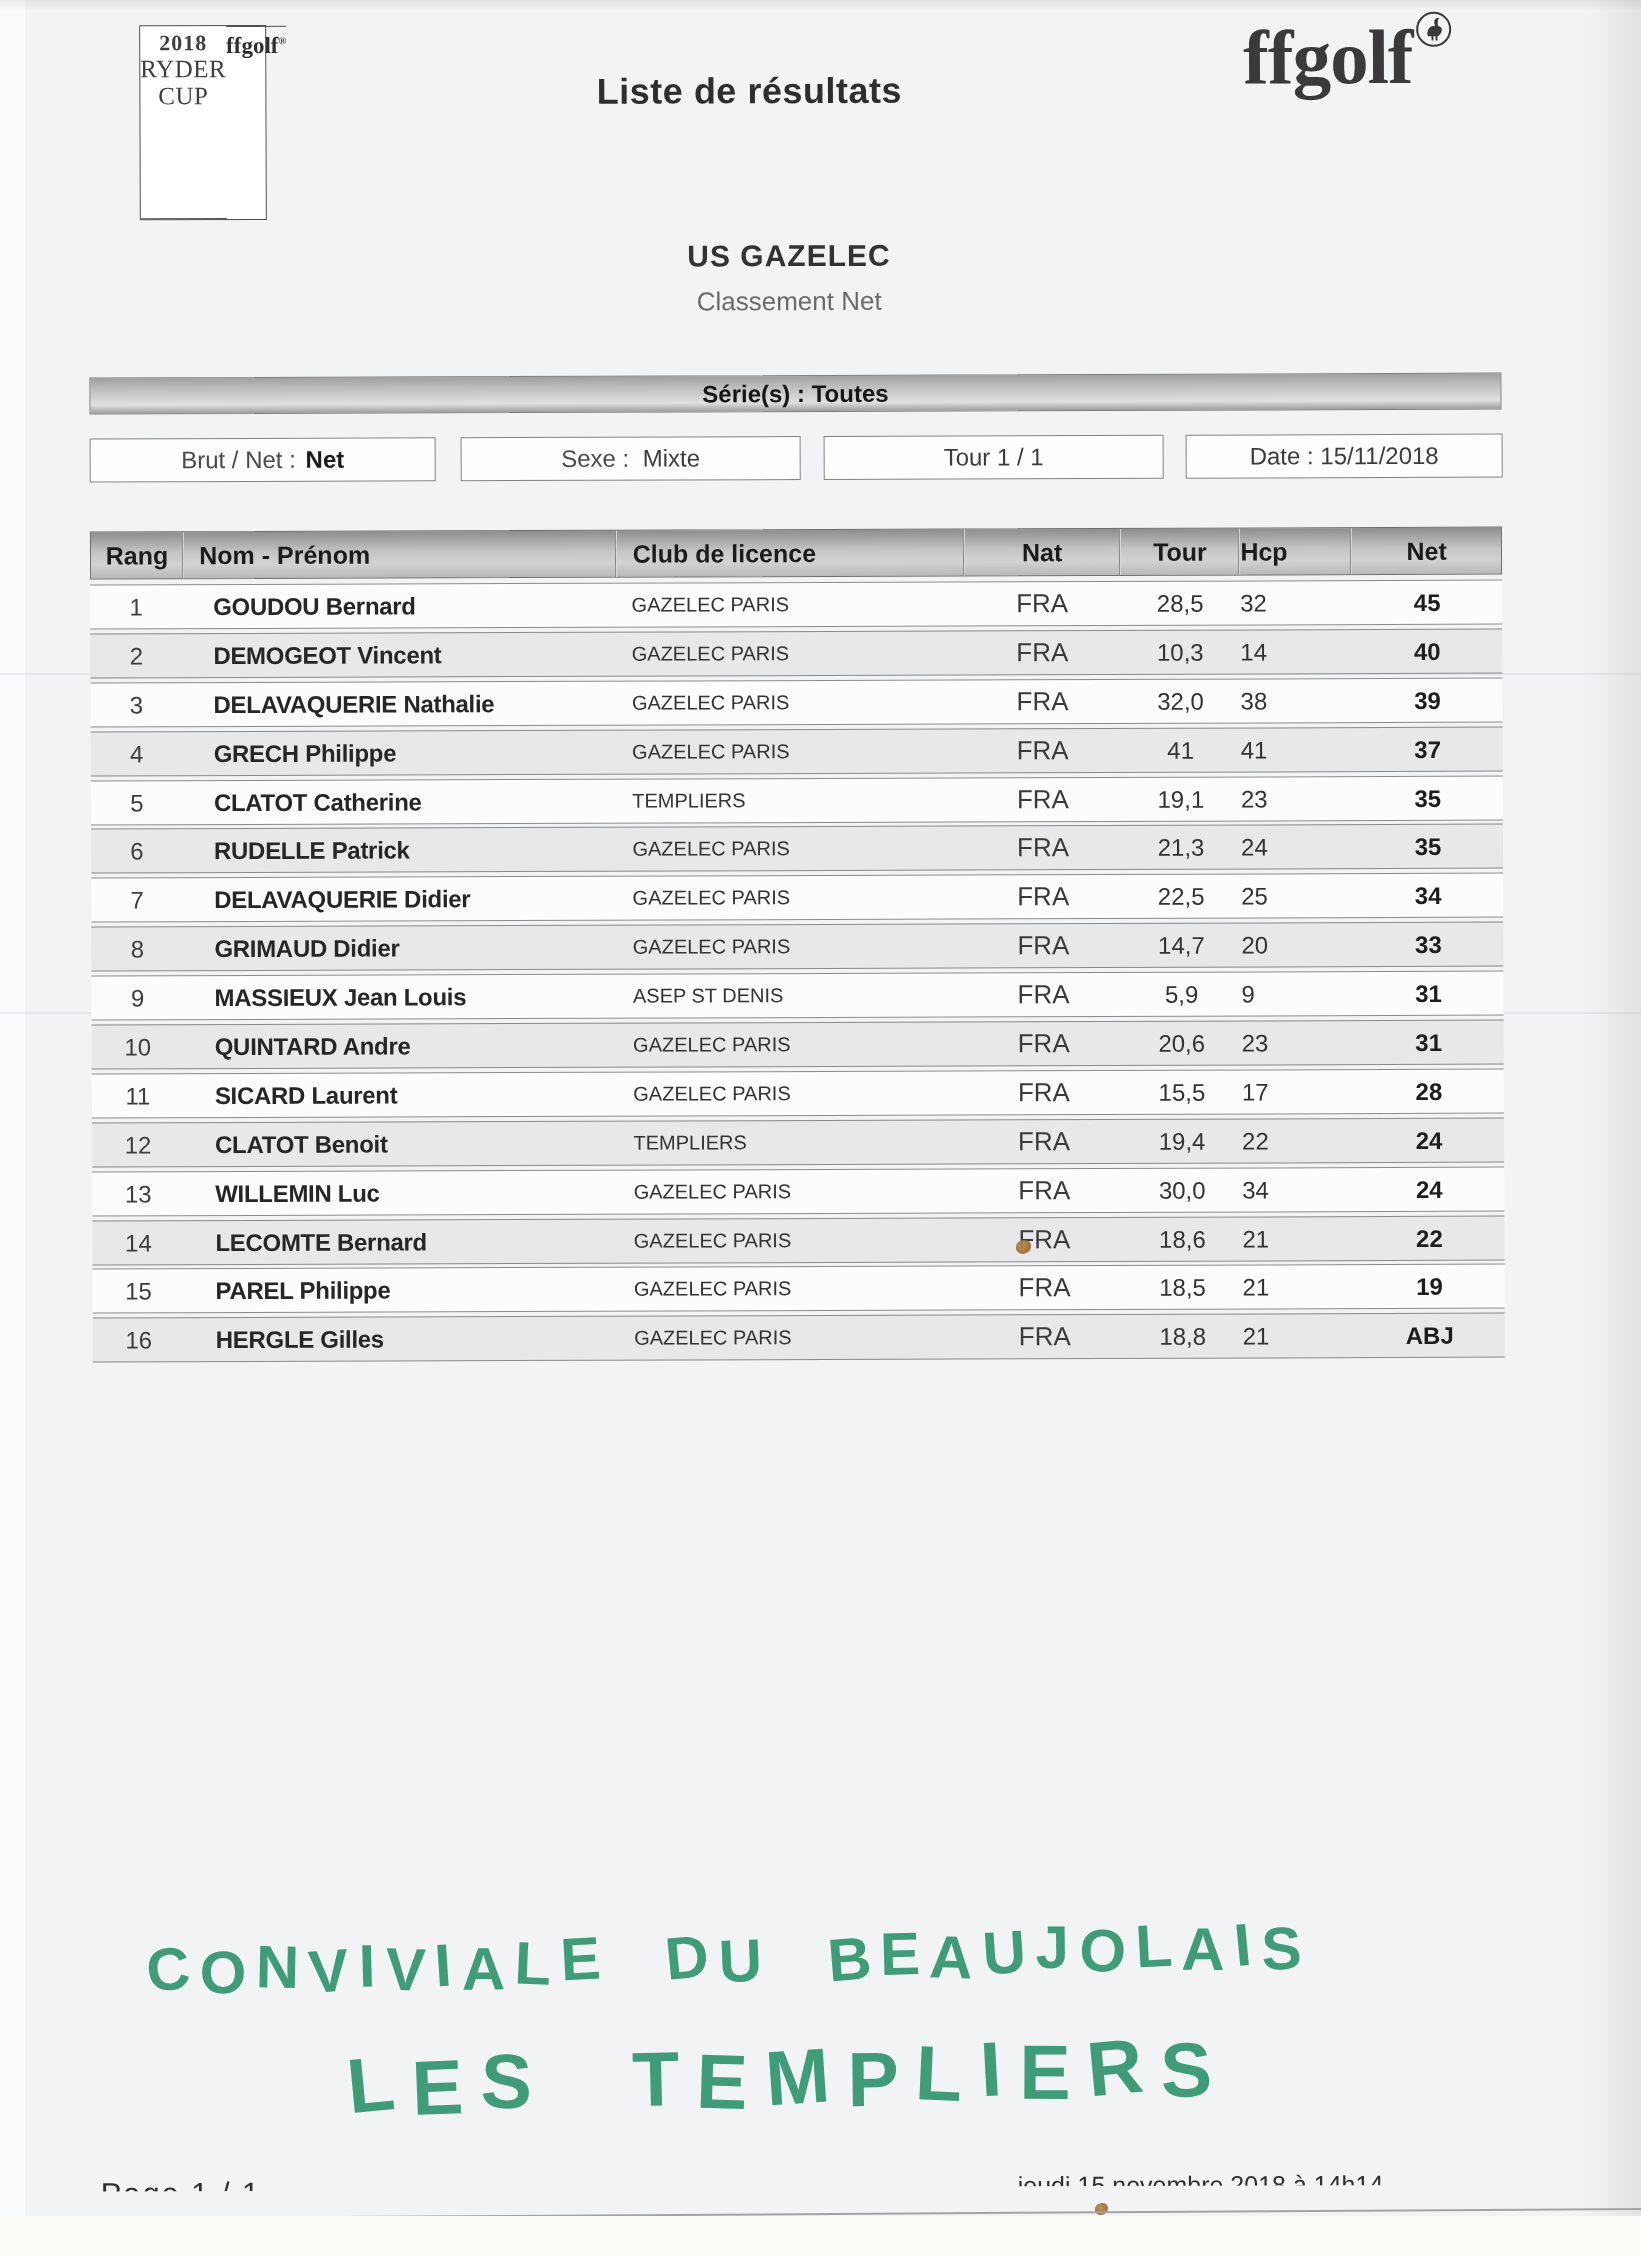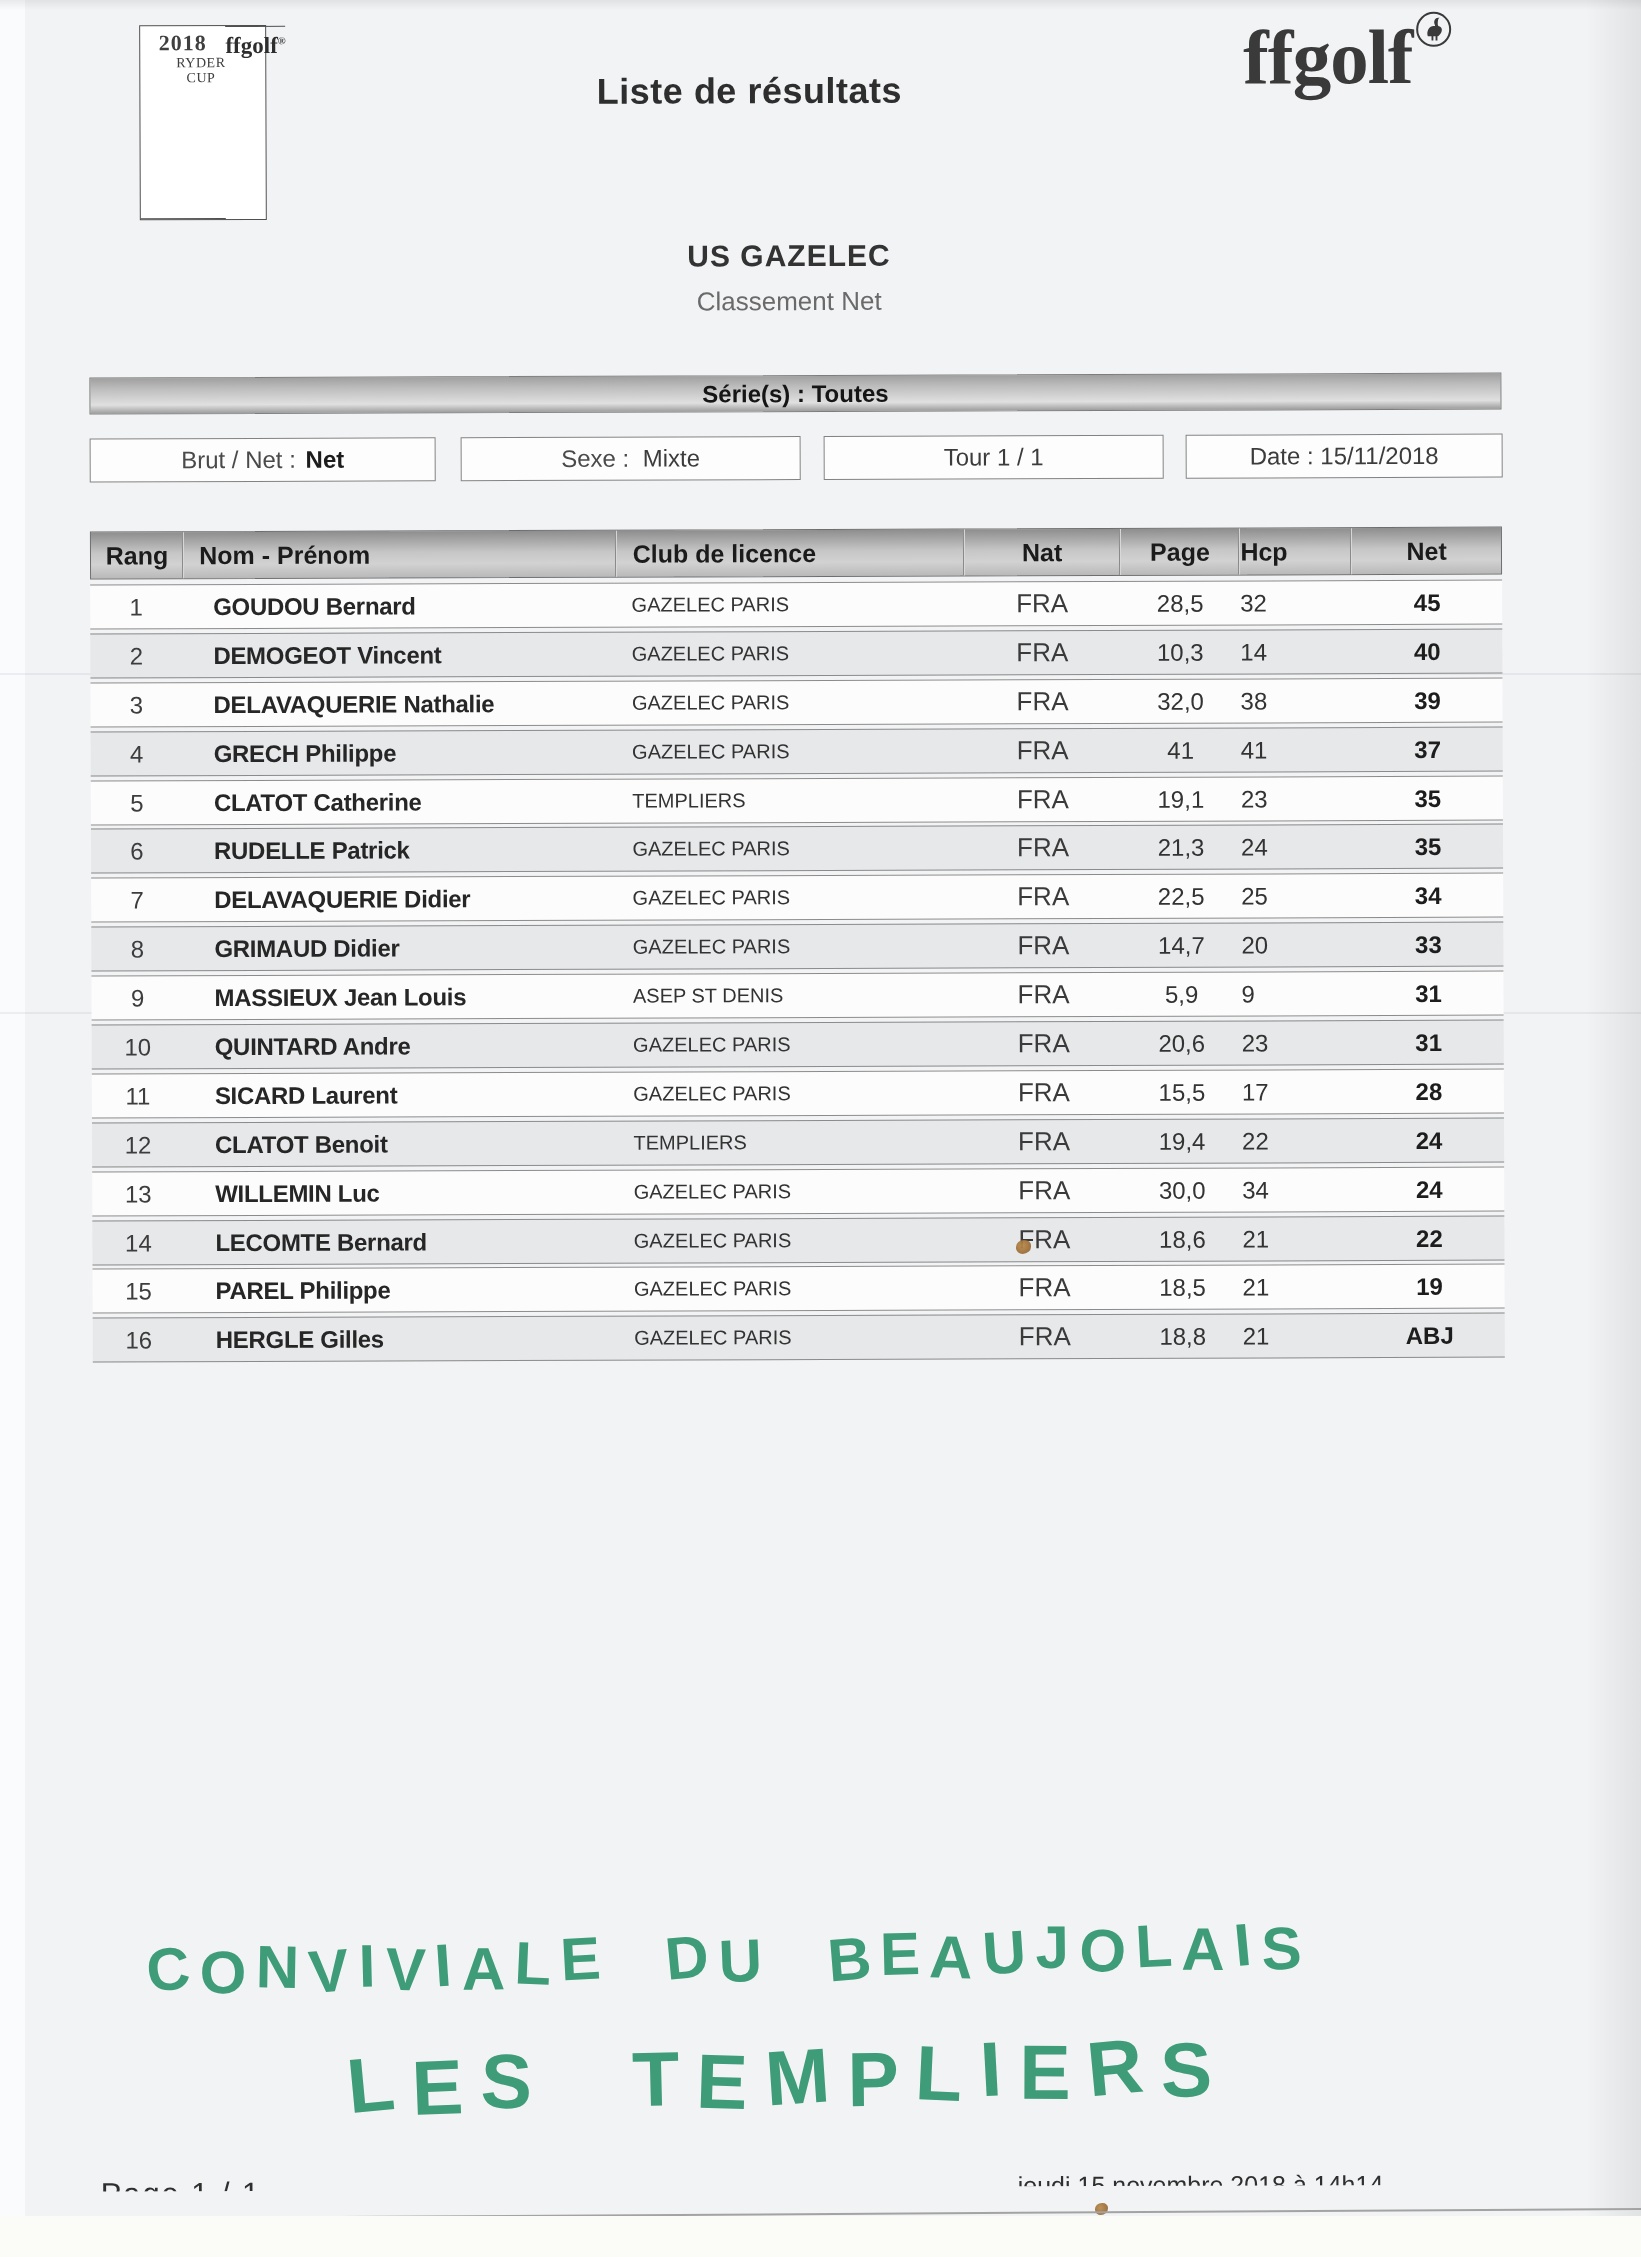--- a/index.html
+++ b/index.html
@@ -21,21 +21,21 @@
   .stain{position:absolute;border-radius:55% 42% 58% 46%;background:radial-gradient(circle at 40% 40%,#b9894a,#8a5a28);opacity:.92;}
   .stain.s1{left:1016px;top:1240px;width:15.4px;height:13.5px;}
   .stain.s2{left:1095px;top:2203px;width:12.6px;height:11.6px;}
 
   .content{position:absolute;inset:0;transform:rotate(-.2deg);}
 
   
   .logo-box{position:absolute;left:143px;top:23px;width:127px;height:195px;background:#fff;border:1.9px solid #4f4f4f;display:flex;flex-direction:row;box-sizing:border-box;}
   .logo-top{border-bottom:1.9px solid #4f4f4f;text-align:center;padding:4.8px 0 3.9px;font-family:"Liberation Serif",serif;color:#3f3f3f;line-height:1.08;}
   .logo-year{font-size:22px;font-weight:bold;letter-spacing:1px;}
-  .logo-event{font-size:14px;letter-spacing:0.5px;padding-left:36px;}
+  .logo-event{font-size:25px;letter-spacing:0.5px;}
   .logo-mid{flex:1;position:relative;overflow:hidden;background:#fff;}
   .logo-mid svg{width:100%;height:100%;display:block;}
   .logo-bottom{border-top:1.9px solid #4f4f4f;text-align:center;padding:5.8px 0 6.8px;font-family:"Liberation Serif",serif;font-size:23px;color:#2e2e2e;font-weight:bold;}
   .logo-bottom sup{font-size:10.6px;}
 
   
   .doc-title{position:absolute;left:367px;top:70px;width:772px;text-align:center;font-size:36px;font-weight:bold;color:#2e2e2e;letter-spacing:0.5px;}
   .brand{position:absolute;left:1247px;top:15.4px;width:328px;font-family:"Liberation Serif",serif;font-size:77px;font-weight:bold;color:#3a3a3a;letter-spacing:-1px;}
   .brand-mark{display:inline-block;vertical-align:top;margin:-1.9px 0 0 3.9px;width:35px;height:35px;border:2.9px solid #3a3a3a;border-radius:50%;box-sizing:border-box;}
   .brand-mark svg{width:100%;height:100%;display:block;}
@@ -144,21 +144,21 @@
     <span>Sexe :</span><span class="val2">Mixte</span>
   </div>
   <div class="fbox fb3">Tour 1 / 1</div>
   <div class="fbox fb4">Date : 15/11/2018</div>
 
   <div class="thead">
     <span class="hc w-rang">Rang</span>
     <span class="hc w-nom">Nom - Prénom</span>
     <span class="hc w-club">Club de licence</span>
     <span class="hc w-nat">Nat</span>
-    <span class="hc w-index">Page</span>
+    <span class="hc w-index">Tour</span>
     <span class="hc w-hcp">Hcp</span>
     <span class="hc w-net">Net</span>
   </div>
   <div class="tbody">
     <div class="trow">
       <span class="w-rang c-rang">1</span>
       <span class="w-nom c-nom">GOUDOU Bernard</span>
       <span class="w-club c-club">GAZELEC PARIS</span>
       <span class="w-nat c-nat">FRA</span>
       <span class="w-index c-index">28,5</span>

